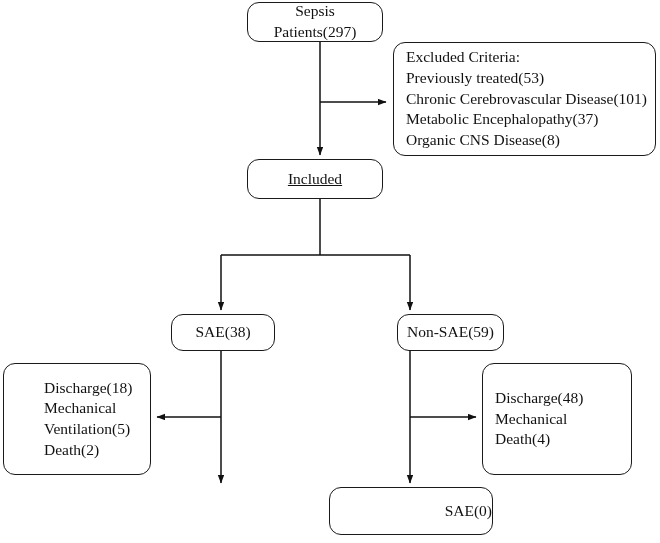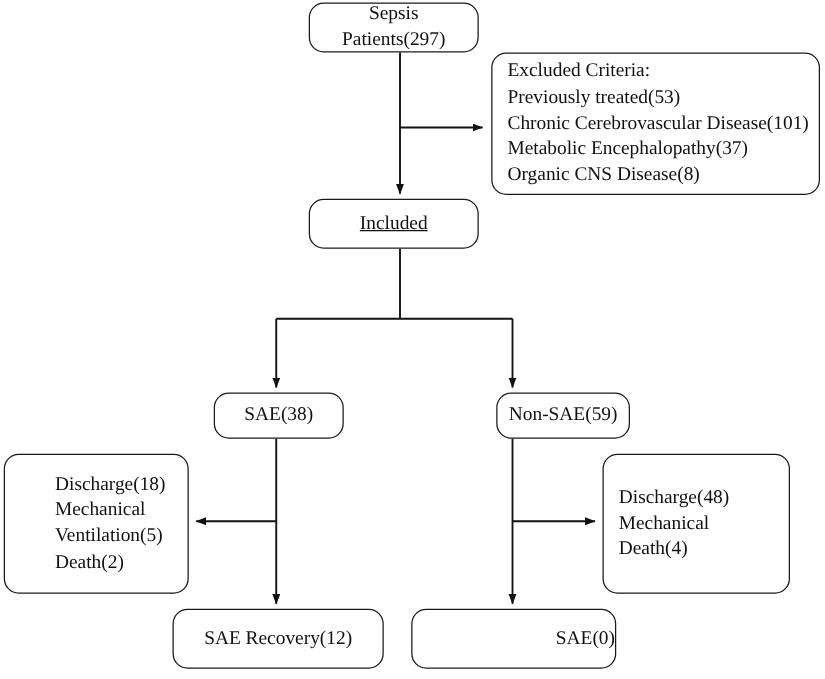--- a/index.html
+++ b/index.html
@@ -131,21 +131,18 @@
     <span class="line">Ventilation(5)</span>
     <span class="line">Death(2)</span>
   </div>
 
   <div class="node left-aligned" id="node-nonsae-out">
     <span class="line">Discharge(48)</span>
     <span class="line">Mechanical</span>
     <span class="line">Death(4)</span>
   </div>
 
-  <div class="node centered" id="node-recovery">
-    <span class="line">SAE Recovery(12)</span>
-  </div>
 
   <div class="node centered" id="node-sae-zero">
     <span class="line">SAE(0)</span>
   </div>
 
 </div>
 
 </body></html>

